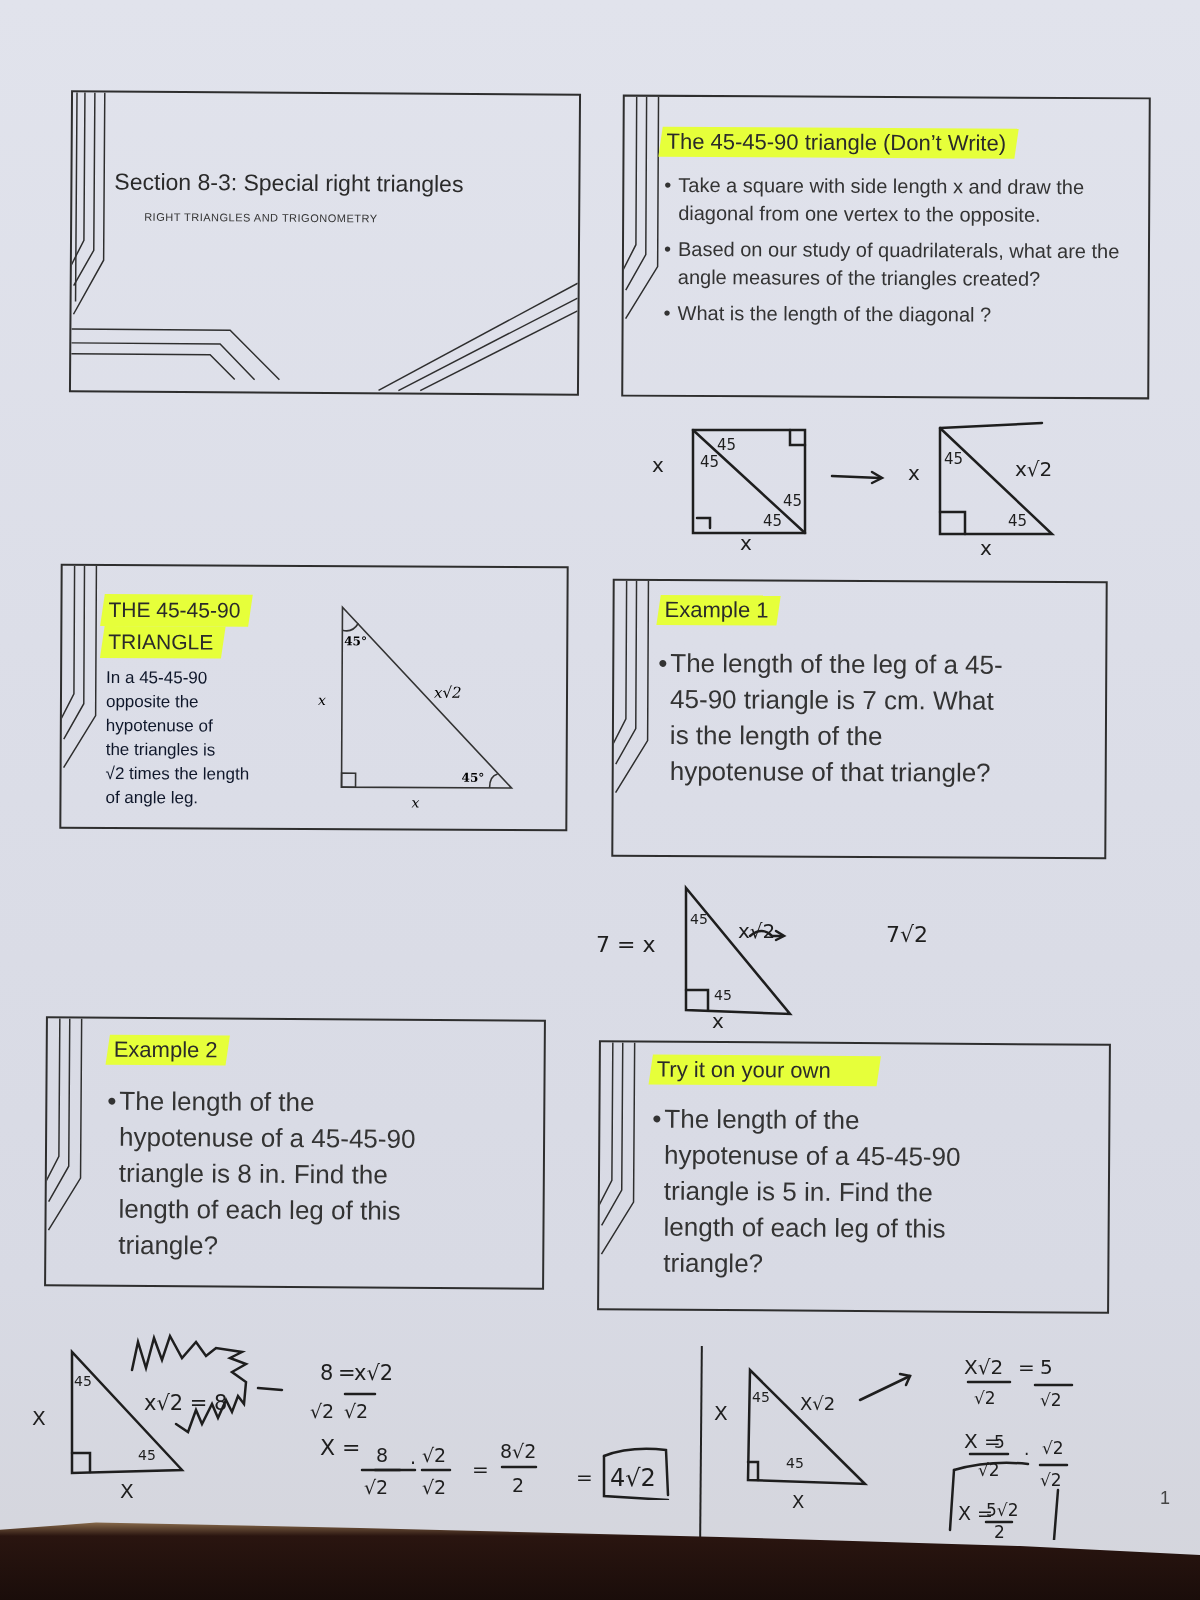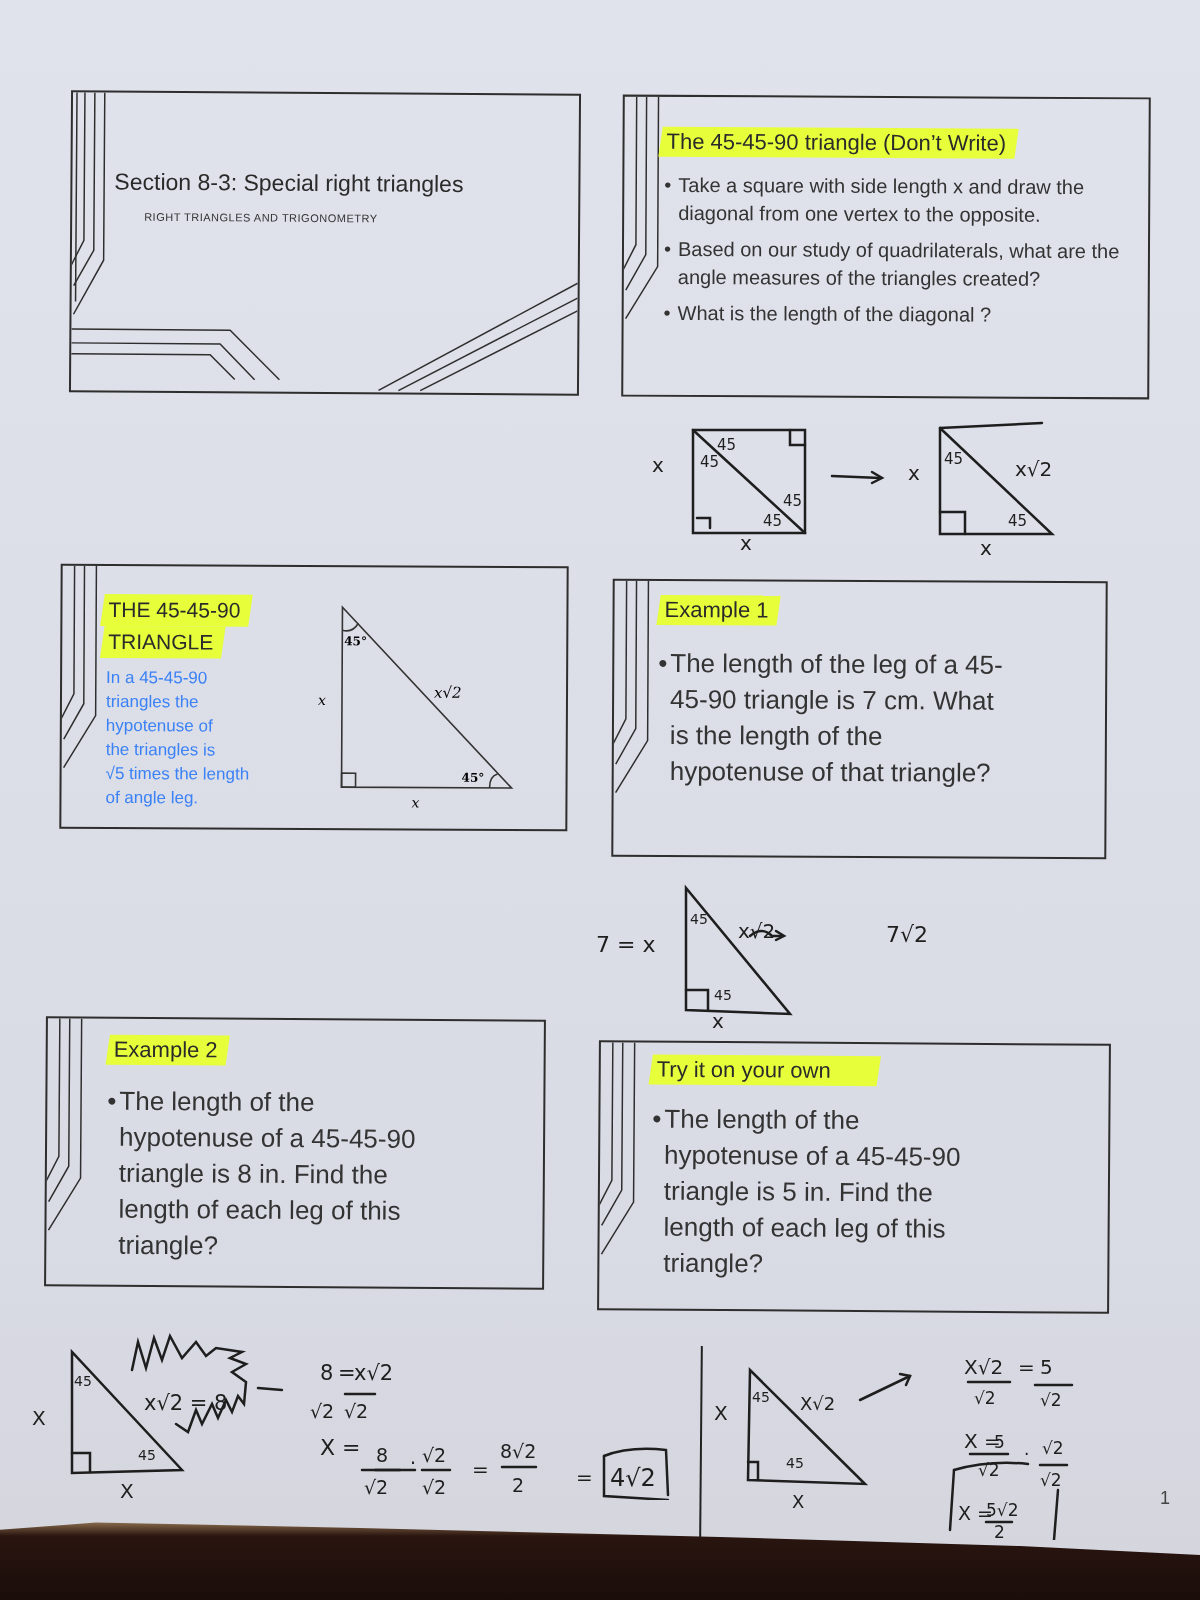--- a/index.html
+++ b/index.html
@@ -19,21 +19,21 @@
     transform: skewX(-8deg);
   }
   .hl span { display:inline-block; transform: skewX(8deg); }
   .slide-title { position:absolute; font-size:24px; color:#2a2a2a; }
   .slide-sub { position:absolute; font-size:11px; letter-spacing:0.5px; color:#333; }
   .bullets { position:absolute; margin:0; padding:0; list-style:none; }
   .bullets li { position:relative; padding-left:14px; color:#333; }
   .bullets li::before { content:"•"; position:absolute; left:0; }
   .big li { font-size:26px; line-height:36px; padding-left:12px; }
   .med li { font-size:20px; line-height:28px; margin-bottom:8px; }
-  .small-text { position:absolute; font-size:17px; line-height:24px; color:#3b82f6; }
+  .small-text { position:absolute; font-size:17px; line-height:24px; color:#0f172a; }
   svg text { font-family:"DejaVu Serif", serif; }
   .handsvg text { font-family:"DejaVu Sans", sans-serif; fill:#1e1e1e; }
   .table-edge {
     position:absolute; left:0; bottom:0; width:1200px; height:90px;
     background: linear-gradient(180deg, #b79870 0px, #8a6c4c 12px, #2a1510 26px, #1a0d0a 100%);
     clip-path: polygon(0 22%, 8% 14%, 30% 20%, 60% 30%, 85% 40%, 100% 50%, 100% 100%, 0 100%);
   }
   .page-num { position:absolute; left:1160px; top:1488px; font-size:18px; color:#444; }
 </style>
 </head>
@@ -108,24 +108,24 @@
       <path d="M22 0 V 140 L 2 176"></path>
       <path d="M34 0 V 152 L 2 205"></path>
     </g>
   </svg>
   <div class="slide-title" style="left:40px;top:28px;font-size:21px;line-height:28px;">
     <div><span class="hl"><span>THE 45-45-90</span></span></div>
     <div><span class="hl"><span>TRIANGLE</span></span></div>
   </div>
   <div class="small-text" style="left:44px;top:100px;">
     <div>In a 45-45-90</div>
-    <div>triangles the</div>
+    <div>opposite the</div>
     <div>hypotenuse of</div>
     <div>the triangles is</div>
-    <div>√5 times the length</div>
+    <div>√2 times the length</div>
     <div>of angle leg.</div>
   </div>
   <svg style="position:absolute;left:250px;top:30px;" width="220" height="220" viewBox="0 0 220 220">
     <g fill="none" stroke="#333" stroke-width="1.6">
       <polygon points="30,10 30,190 200,190"></polygon>
       <rect x="30" y="176" width="14" height="14"></rect>
       <path d="M30 33 Q 40 36 46 26"></path>
       <path d="M178 190 Q 178 178 186 176"></path>
     </g>
     <text x="32" y="48" font-size="12" font-weight="bold">45°</text>

